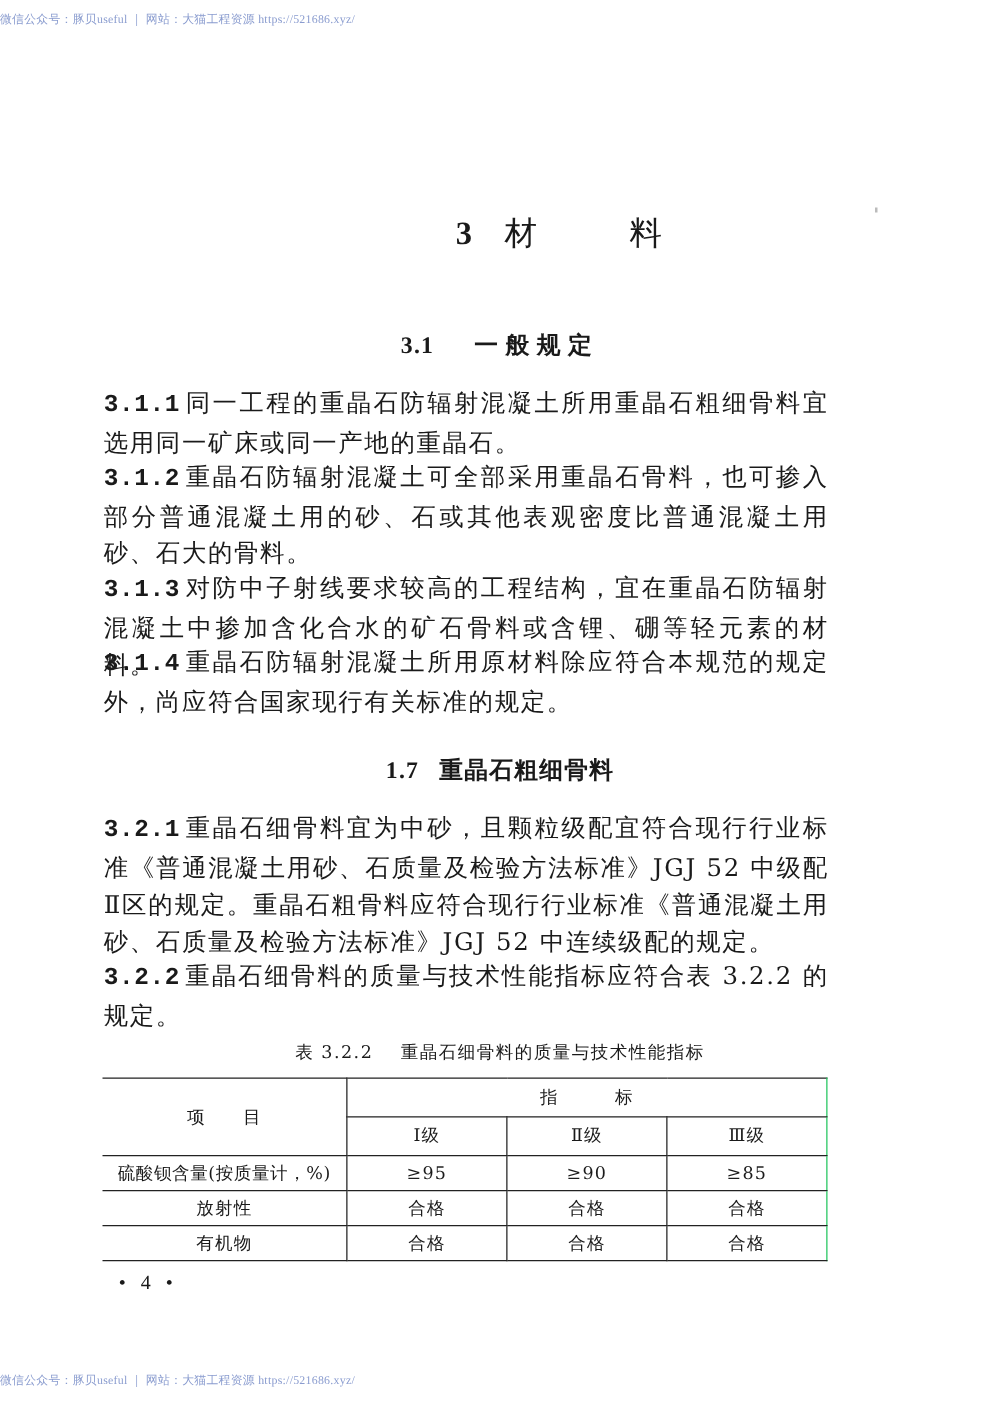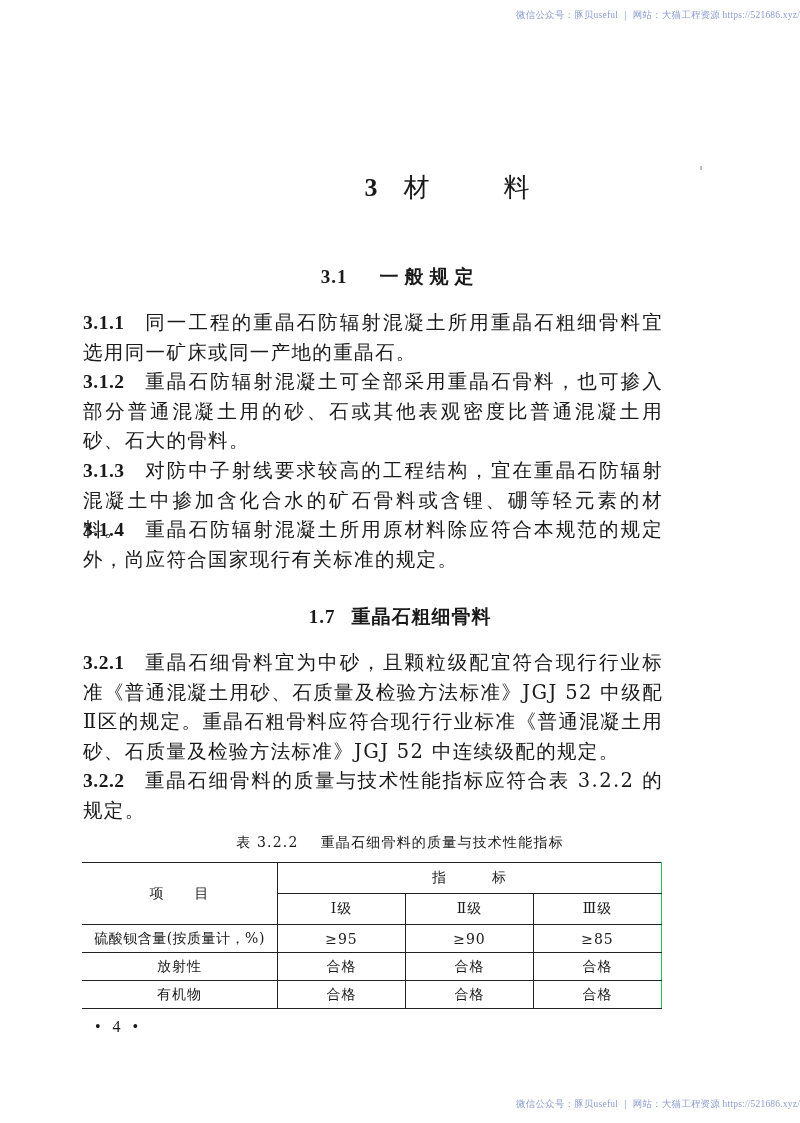--- a/index.html
+++ b/index.html
@@ -1,33 +1,33 @@
 <!DOCTYPE html>
 <html><head>
 <meta charset="utf-8">
 <style>
   html, body { margin: 0; padding: 0; background: #ffffff; }
   body { width: 800px; height: 1123px; position: relative; overflow: hidden;
          font-family: "DejaVu Serif", "Liberation Serif", serif; color: #1a1a1a; }
-  .watermark { position: absolute; left: 0; width: 800px; text-align: right;
+  .watermark { position: absolute; left: 0; width: 800px; text-align: left;
                font-family: "Liberation Serif", "DejaVu Serif", serif;
                font-size: 9.5px; color: #8a9ccf; letter-spacing: 0.2px; }
   .wm-top { top: 9px; }
   .wm-bottom { top: 1098px; }
   .chapter-title { position: absolute; top: 170px; left: 0; width: 800px; text-align: center;
                    font-size: 26px; line-height: 34px; padding-left: 47px; }
   .chapter-title .num { font-family: "Liberation Serif", serif; font-weight: bold; margin-right: 26px; }
   .chapter-title .w1 { margin-right: 74px; }
   .section-title { position: absolute; left: 0; width: 800px; text-align: center;
                    font-size: 19px; line-height: 26px; font-weight: bold; letter-spacing: 1px; }
   .section-title .num { font-family: "Liberation Serif", serif; margin-right: 16px; margin-top: 42px; }
   .para { position: absolute; left: 83px; width: 580px; font-size: 19.5px;
           line-height: 29.5px; letter-spacing: 1.35px; text-align: justify; }
-  .para .clause { font-family: Liberation Serif, serif; font-weight: bold;
-                  letter-spacing: 0.5px; margin-right: 20px; }
+  .para .clause { font-family: Liberation Mono, monospace; font-weight: bold;
+                  letter-spacing: 0.5px; margin-right: 4px; }
   .table-caption { position: absolute; top: 832px; left: 0; width: 800px; text-align: center;
                    font-size: 14px; font-weight: normal; letter-spacing: 1.2px; line-height: 20px; }
   .table-caption .num { margin-right: 22px; }
   table.spec { position: absolute; top: 862px; left: 82px; width: 580px;
                border-collapse: collapse; font-size: 14px; }
   table.spec td { border: 1px solid #222; text-align: center; padding: 0; height: 27px;
                   letter-spacing: 1px; }
   table.spec tr.r-head1 td { height: 30px; }
   table.spec tr.r-head2 td { height: 30px; }
   table.spec td.item-col { width: 195px; border-left: none; }

